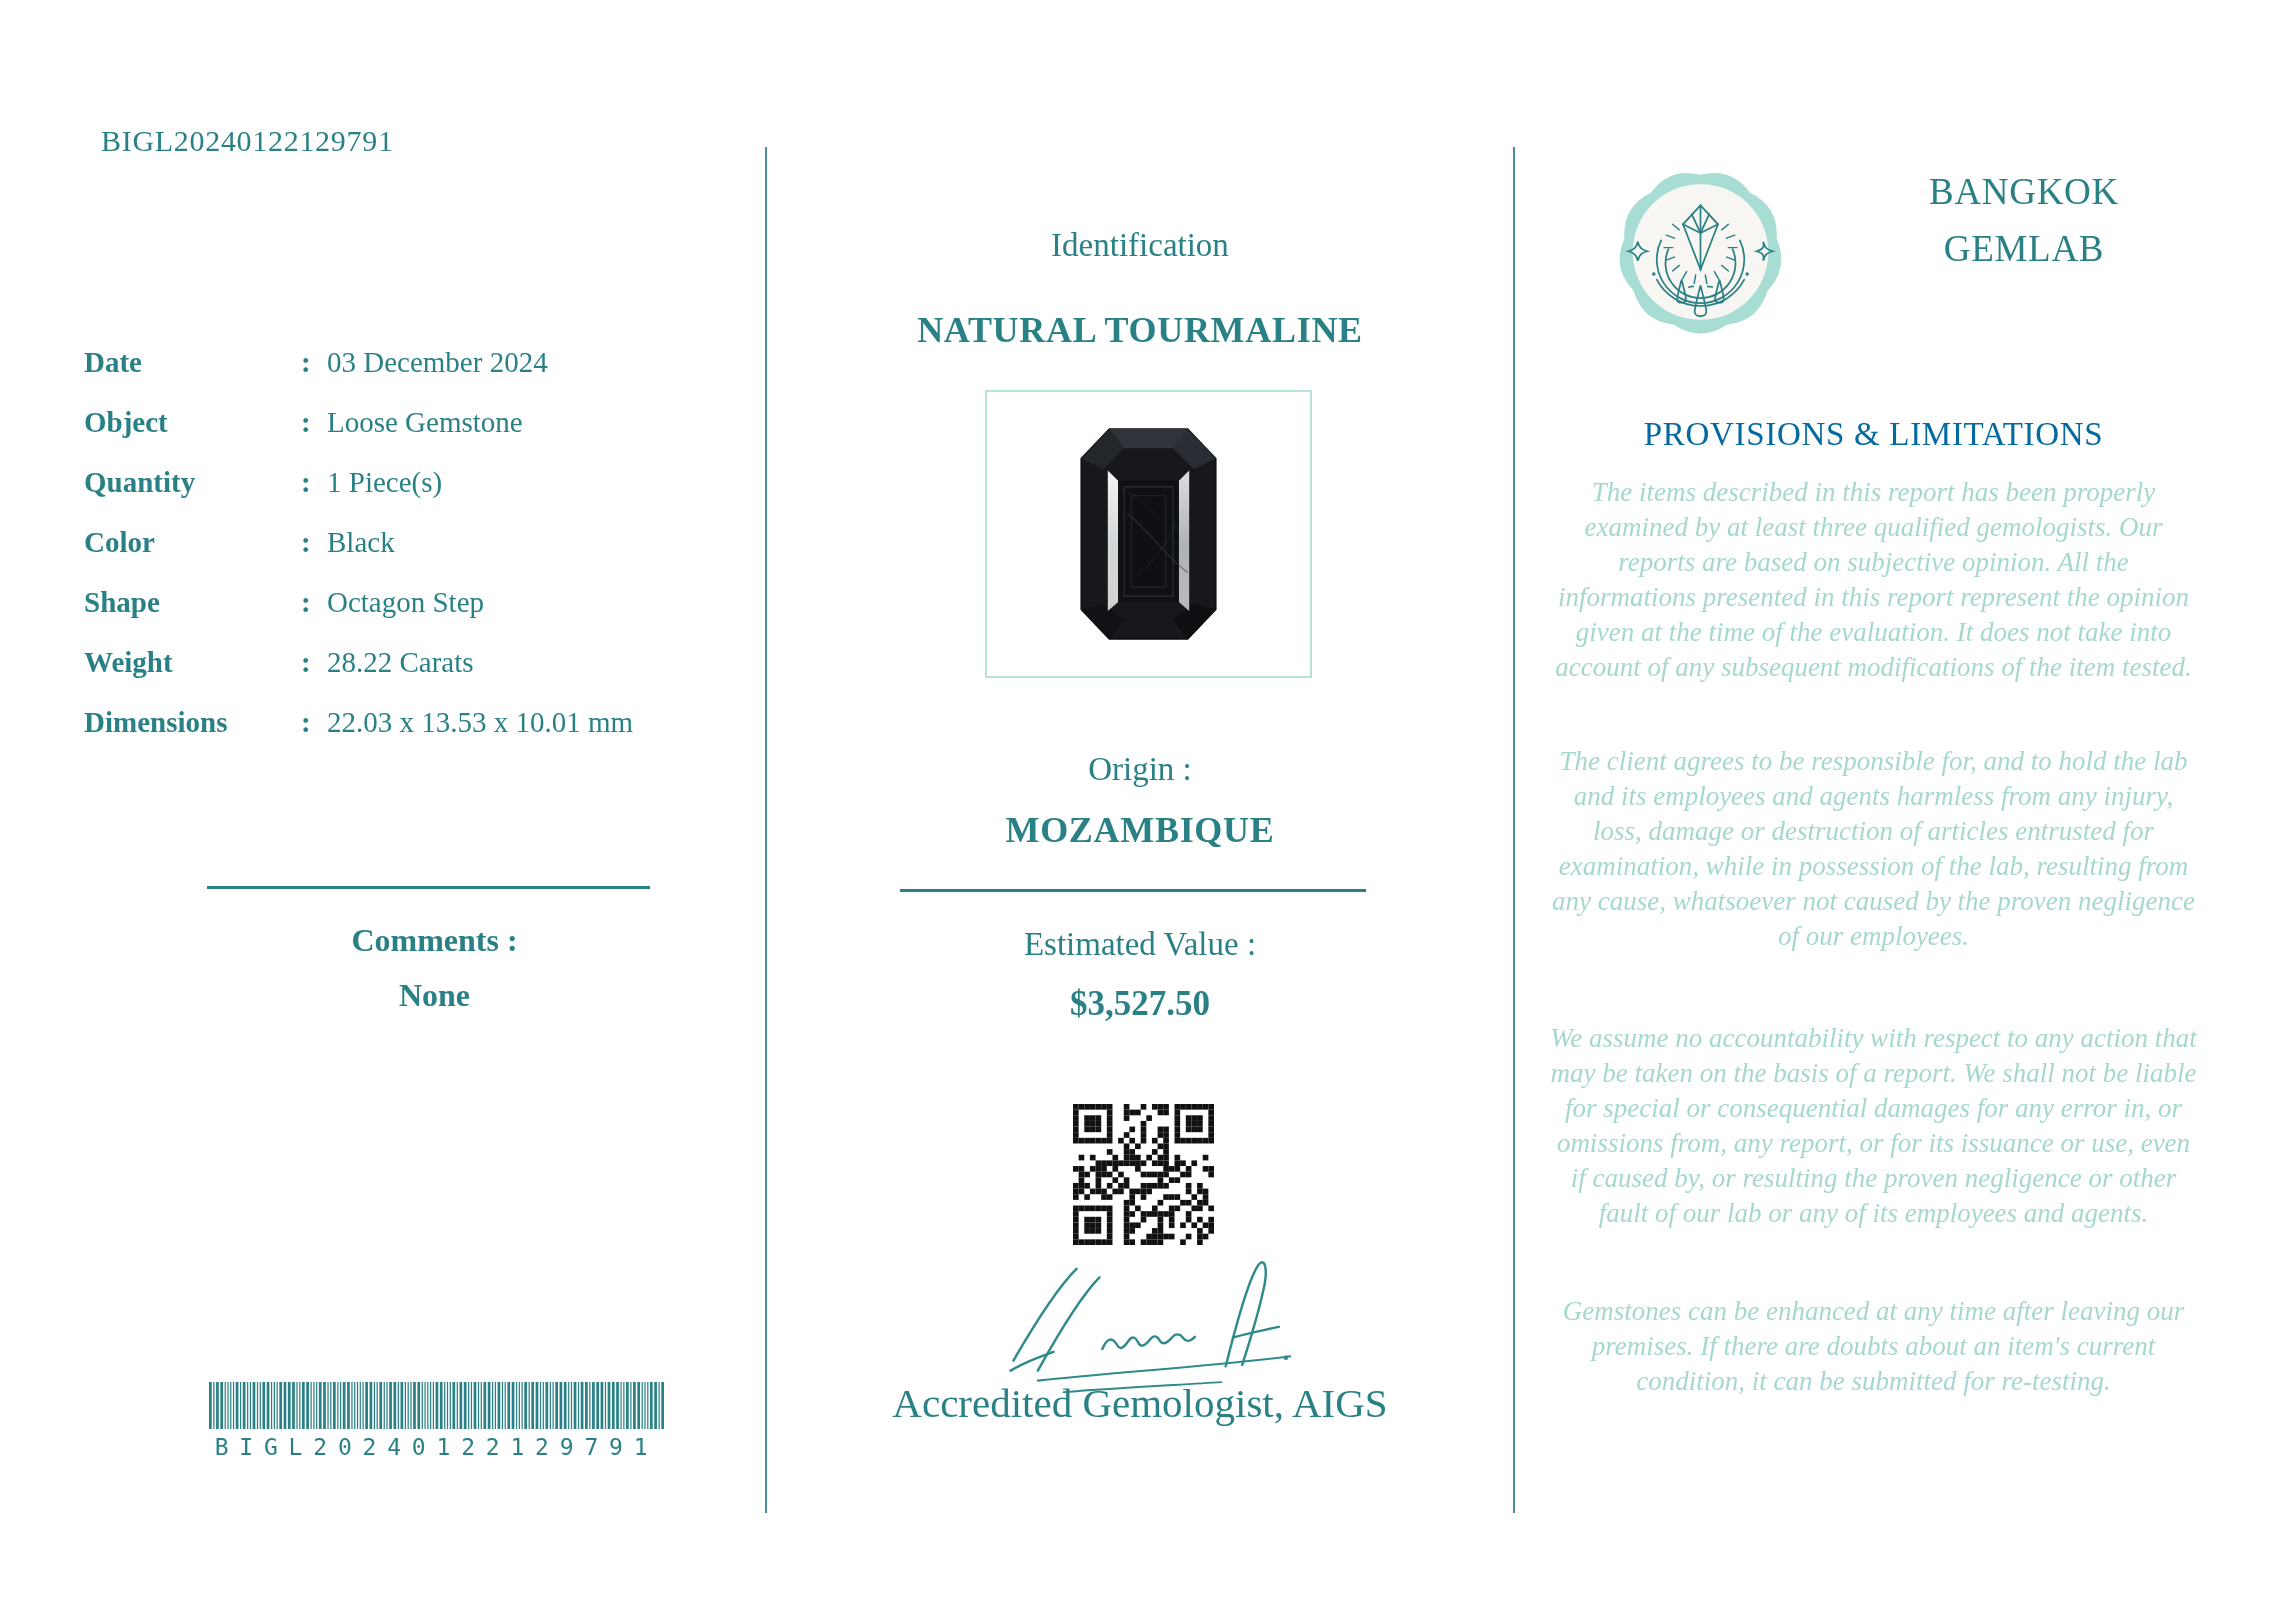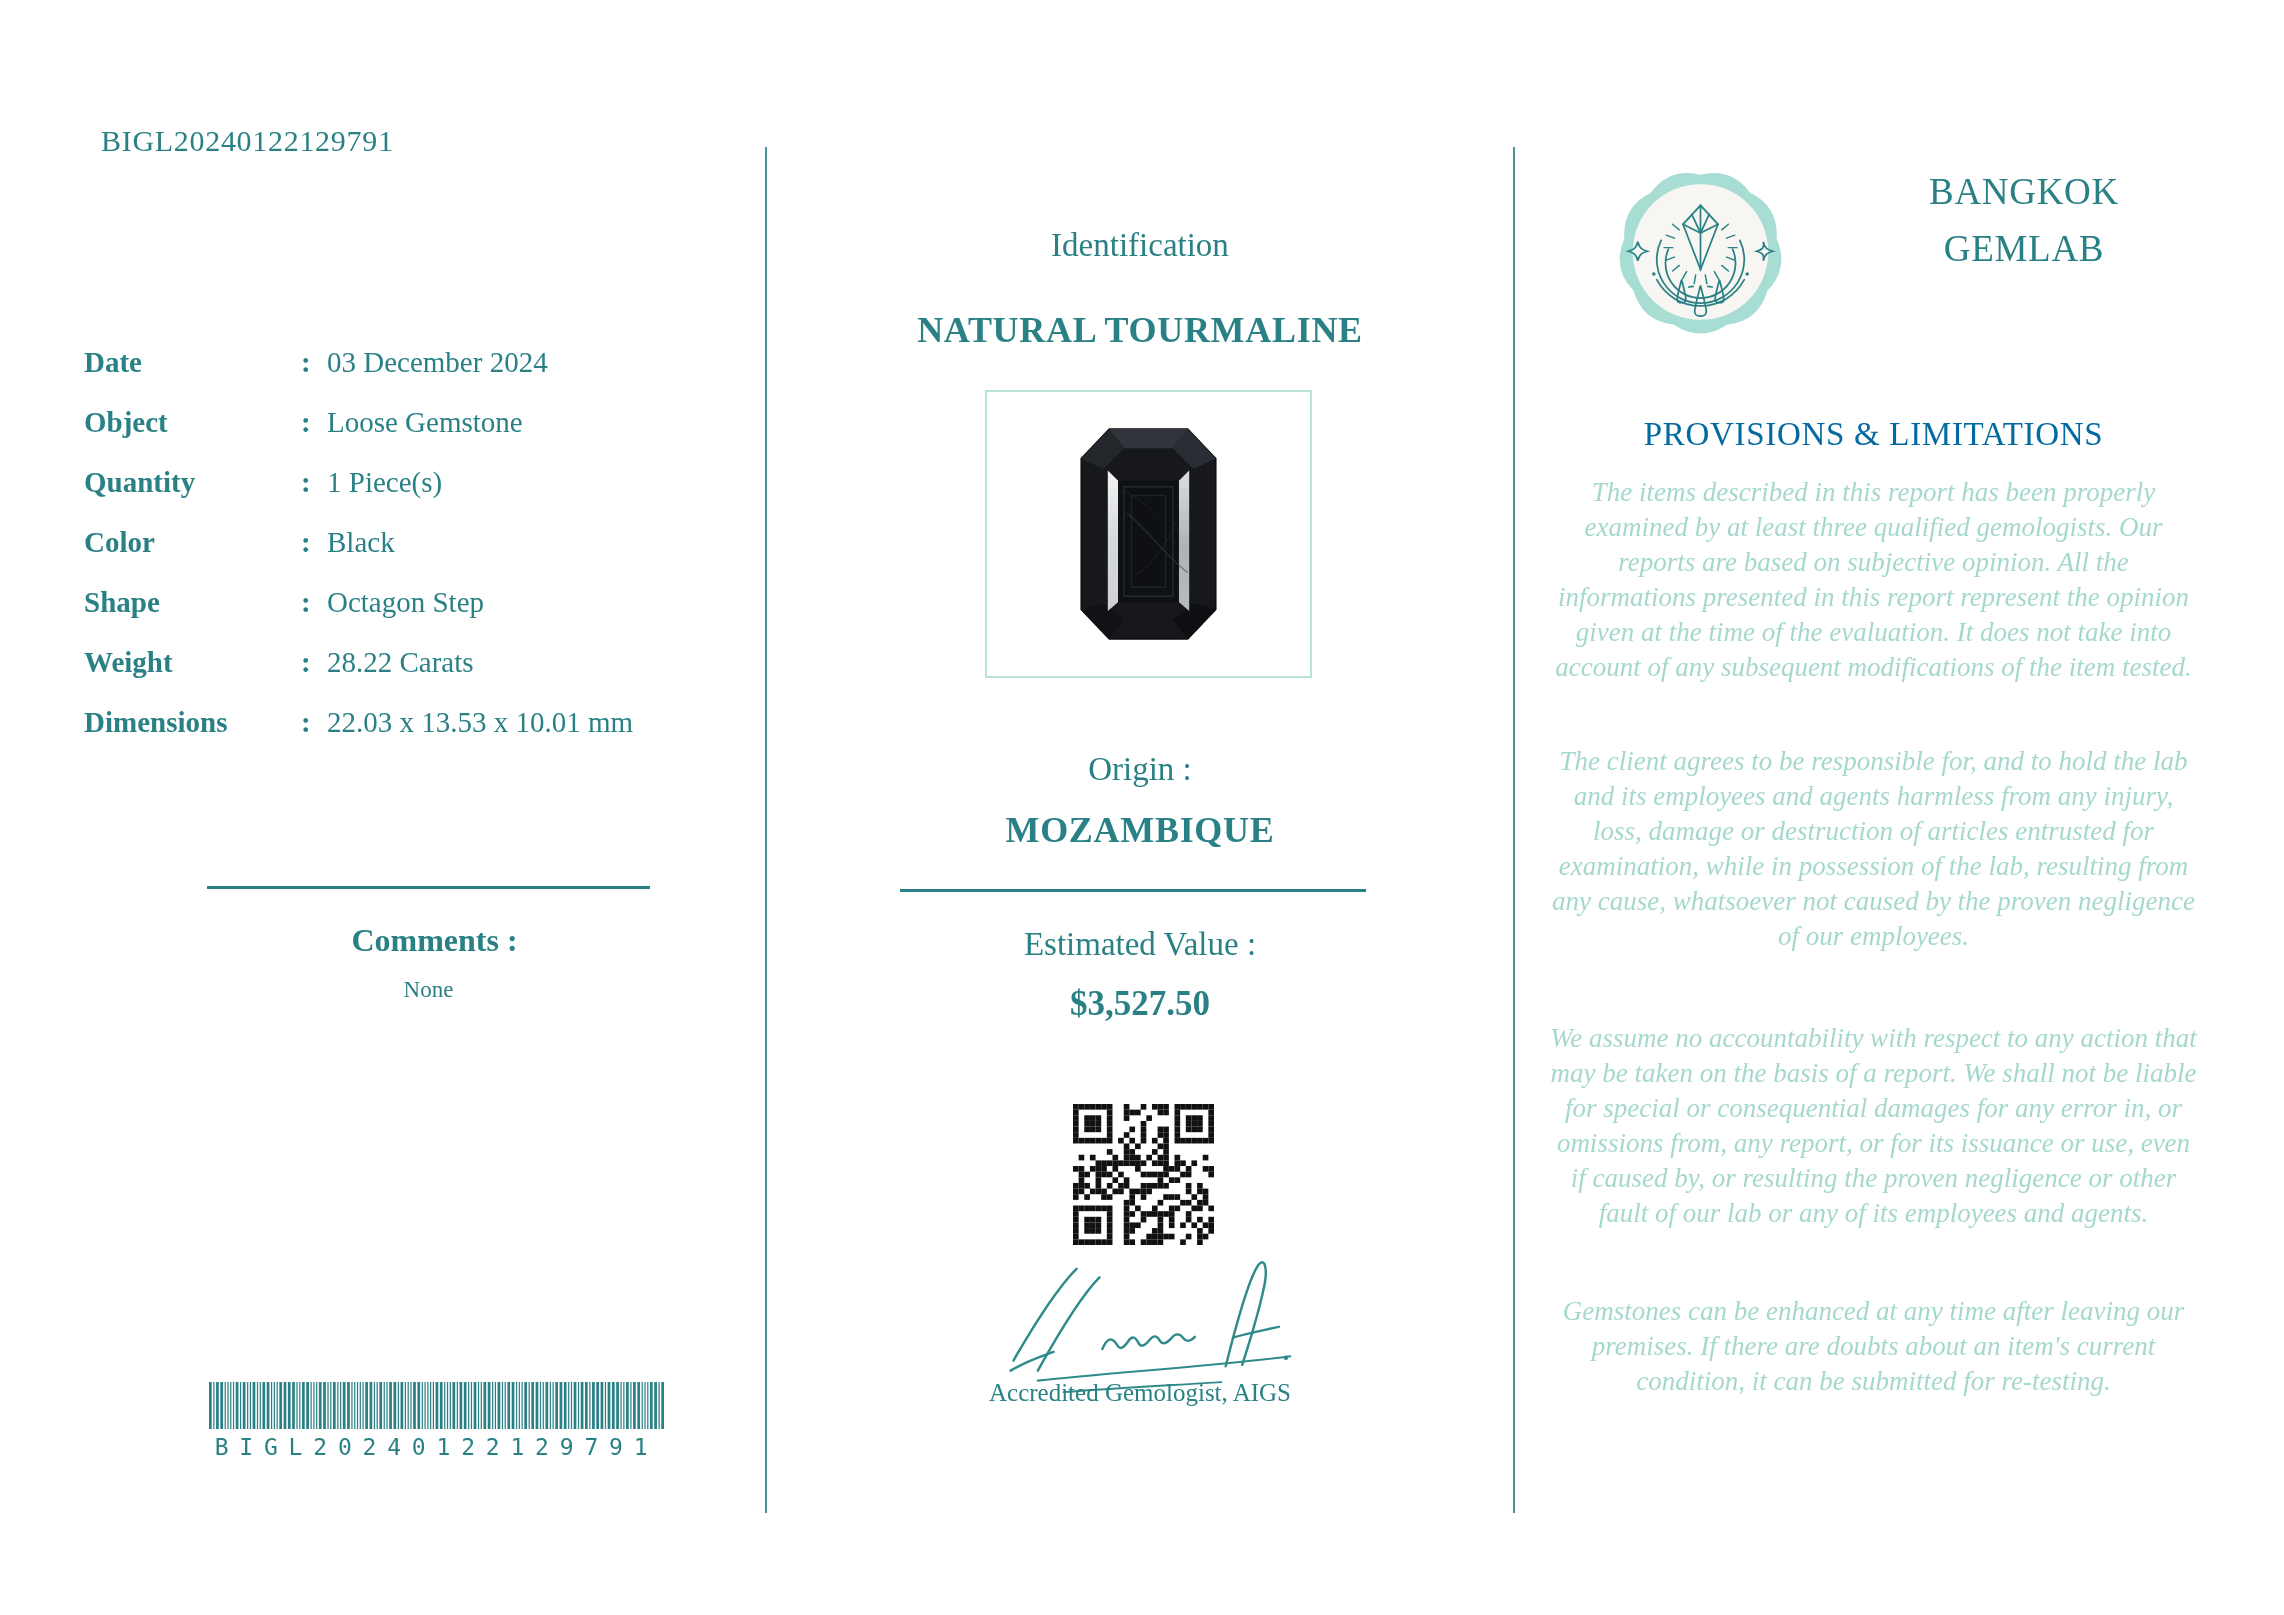--- a/index.html
+++ b/index.html
@@ -17,38 +17,38 @@
             font-size:35px;font-weight:bold;letter-spacing:1.4px;}
   .fields{position:absolute;left:84px;top:332px;}
   .field-row{height:60px;display:flex;align-items:center;font-size:29px;}
   .field-label{width:217px;font-weight:bold;}
   .field-colon{width:26px;font-weight:bold;}
   .hrule{position:absolute;background:#2a8185;height:2.9px;}
   .hrule.comments{left:207px;top:886px;width:443px;}
   .hrule.value{left:900px;top:889px;width:466px;}
   .comments-label{position:absolute;left:75px;top:922px;width:719px;text-align:center;
                   font-size:32px;font-weight:bold;}
-  .comments-value{position:absolute;left:69px;top:977px;width:719px;text-align:center;font-size:23px;}
+  .comments-value{position:absolute;left:75px;top:977px;width:719px;text-align:center;font-size:32px;font-weight:bold;}
   .barcode-wrap{position:absolute;left:209px;top:1382px;width:455px;text-align:center;}
   .barcode-text{margin-top:2.9px;font-family:"DejaVu Sans Mono","Liberation Mono",monospace;
                 font-size:23px;letter-spacing:10.8px;color:#2a8185;white-space:nowrap;}
 
   
   .c-center{position:absolute;left:766px;width:748px;text-align:center;}
   .ident-label{top:227px;font-size:33px;}
   .species{top:309px;font-size:36px;font-weight:bold;letter-spacing:0.7px;}
   .gem-box{position:absolute;left:985px;top:390px;width:327px;height:288px;
            border:2.9px solid #b7e3da;box-sizing:border-box;display:flex;align-items:center;justify-content:center;}
   .origin-label{top:751px;font-size:33px;}
   .origin-value{top:781px;font-size:36px;font-weight:bold;letter-spacing:0.7px;margin-top:28px;}
   .estvalue-label{top:926px;font-size:33px;}
   .estvalue{top:984px;font-size:35px;font-weight:bold;}
   .qr{position:absolute;left:1073px;top:1104px;}
   .signature{position:absolute;left:996px;top:1253px;}
-  .signatory{top:1379px;font-size:25px;}
+  .signatory{top:1379px;font-size:41px;}
 
   
   .logo{position:absolute;left:1613px;top:160px;}
   .lab-name{position:absolute;left:1812px;top:163px;width:424px;text-align:center;
             font-size:37px;line-height:57px;letter-spacing:0.7px;}
   .prov-title{position:absolute;left:1550px;top:416px;width:647px;text-align:center;
               font-size:33px;letter-spacing:0.7px;color:#0369a1;}
   .prov-p{position:absolute;left:1550px;width:647px;text-align:center;
           font-size:27px;line-height:35px;font-style:italic;color:#a5d8cd;}
   .prov-p.p1{top:475px;} .prov-p.p2{top:744px;} .prov-p.p3{top:1021px;} .prov-p.p4{top:1294px;}

